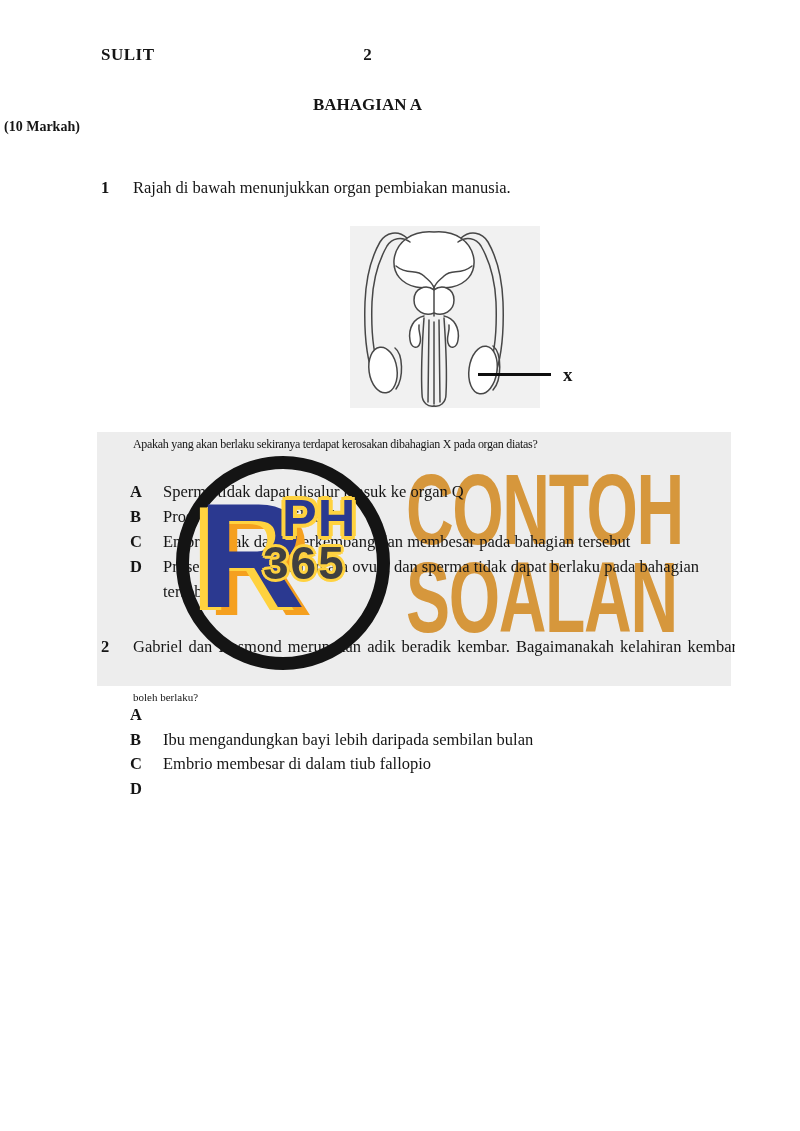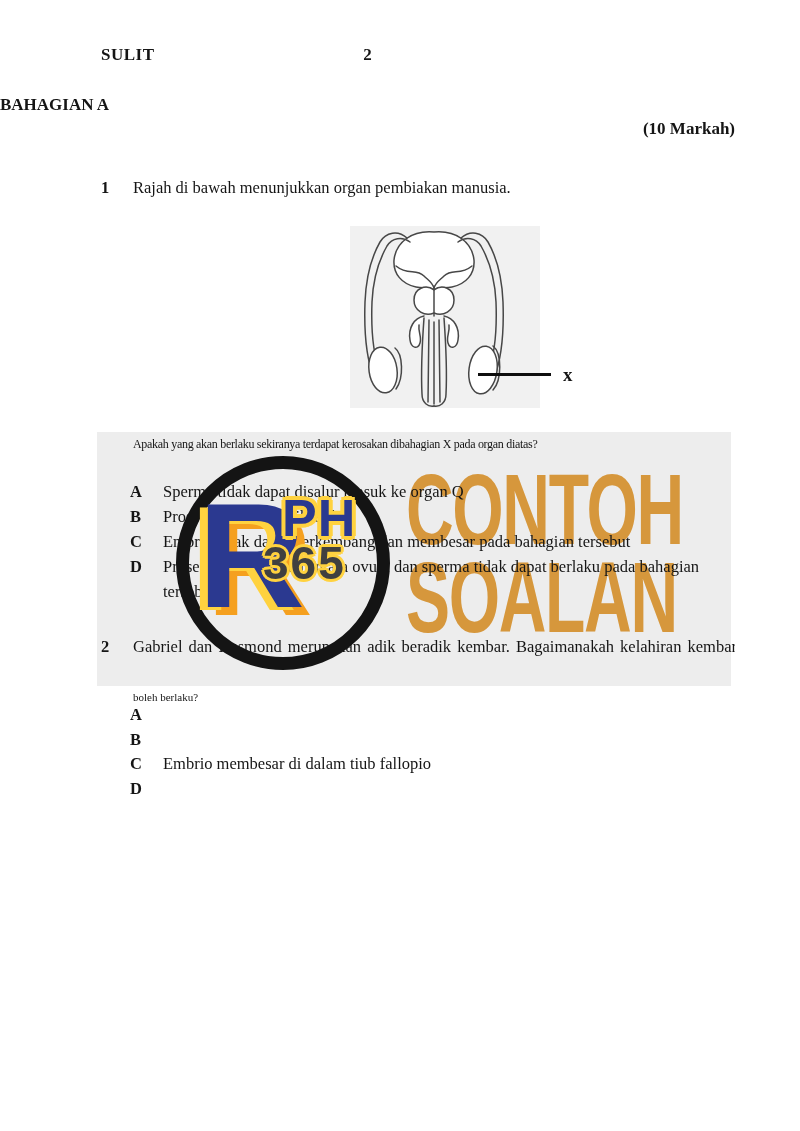--- a/index.html
+++ b/index.html
@@ -5,22 +5,22 @@
   html,body { margin:0; padding:0; background:#ffffff; }
   .page {
     position:relative; width:735px; height:1131px; background:#ffffff;
     font-family:"Liberation Serif", serif; color:#151515; overflow:hidden;
   }
   .abs { position:absolute; }
 
   
   .hdr-left  { left:101px; top:45px;  font-size:17px; font-weight:bold; letter-spacing:0.5px; }
   .hdr-page  { left:0; right:0; top:45px; text-align:center; font-size:17px; font-weight:bold; }
-  .sec-title { left:0; right:0; top:95px;  text-align:left; font-size:17px; font-weight:bold; }
-  .sec-sub   { left:16px; right:0; top:119px; text-align:right; font-size:17px; font-weight:bold; }
+  .sec-title { left:0; right:0; top:95px;  text-align:center; font-size:17px; font-weight:bold; }
+  .sec-sub   { left:4px; right:0; top:119px; text-align:left; font-size:14px; font-weight:bold; }
 
   
   .q1-num  { left:101px; top:178px; font-size:16.5px; font-weight:bold; z-index:2; }
   .q1-stmt { left:133px; top:178px; font-size:16.5px; z-index:2; white-space:nowrap; }
 
   
   .figure { left:350px; top:226px; width:190px; height:182px; background:#f1f1f1; z-index:1; }
   .figure svg { display:block; }
   .pointer-line { left:478px; top:373px; width:73px; height:3px; background:#0e0e0e; z-index:2; }
   .x-label { left:563px; top:364px; font-size:19px; font-weight:bold; z-index:2; }
@@ -155,20 +155,21 @@
 
   <div class="abs q2-num">2</div>
   <div class="abs q2-line1">Gabriel dan Desmond merupakan adik beradik kembar. Bagaimanakah kelahiran kembar</div>
   <div class="abs q2-line2">boleh berlaku?</div>
   <div class="abs opts q2-opts">
     <div class="opt">
       <span class="opt-letter">A</span>
     </div>
     <div class="opt">
       <span class="opt-letter">B</span>
+      <span class="opt-text">Ibu mengandungkan bayi lebih daripada sembilan bulan</span>
     </div>
     <div class="opt">
       <span class="opt-letter">C</span>
       <span class="opt-text">Embrio membesar di dalam tiub fallopio</span>
     </div>
     <div class="opt">
       <span class="opt-letter">D</span>
     </div>
   </div>
 

